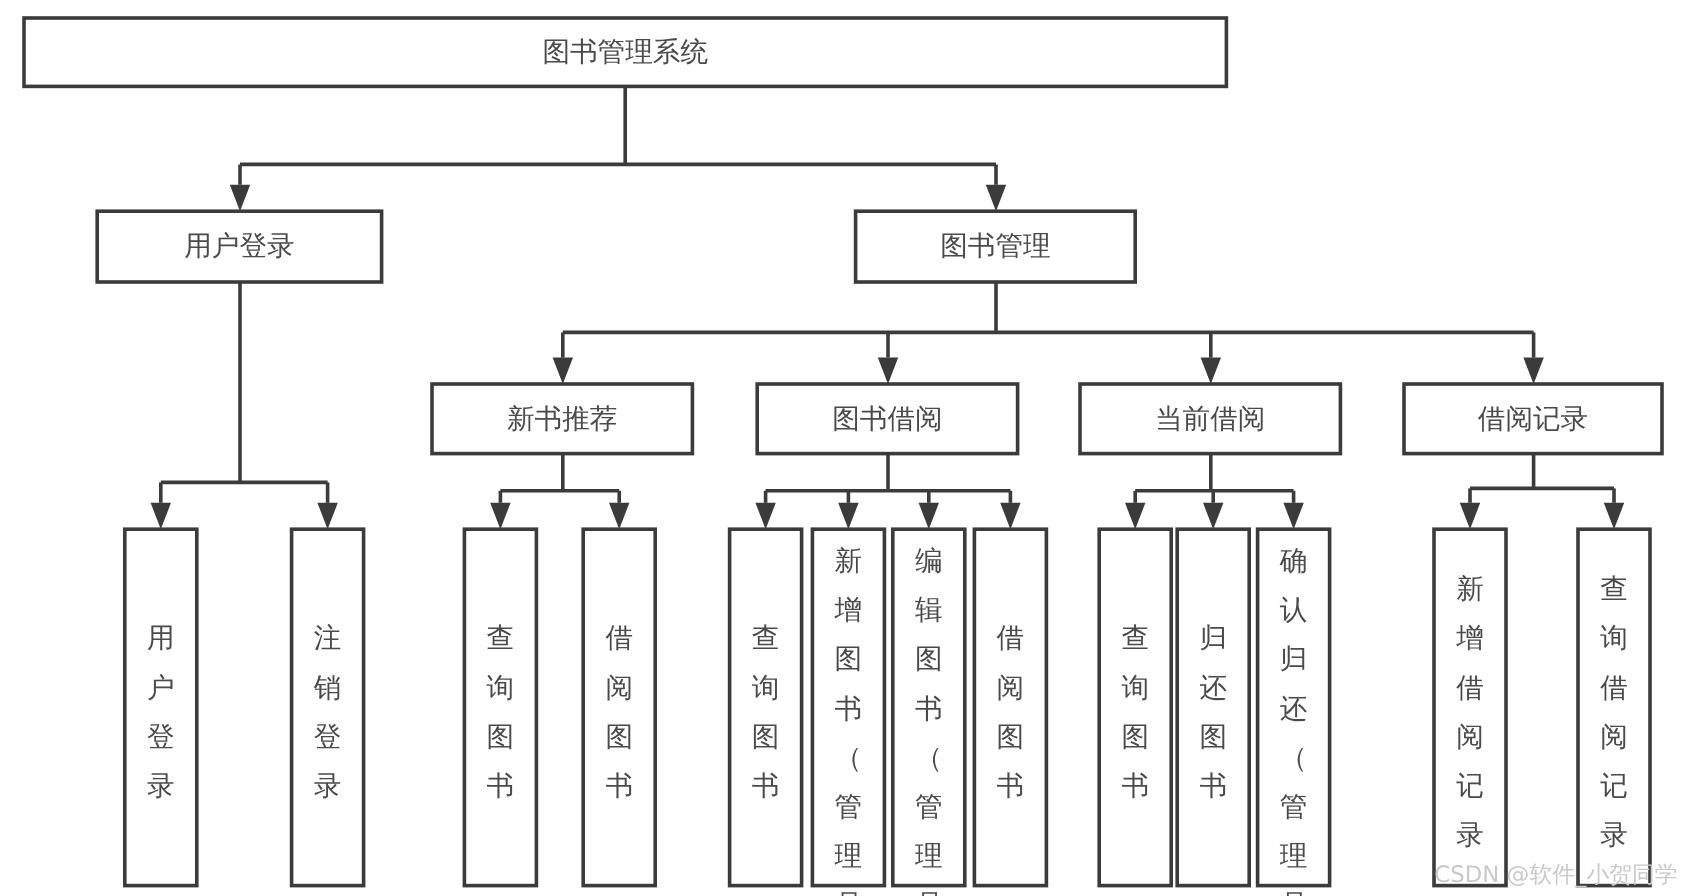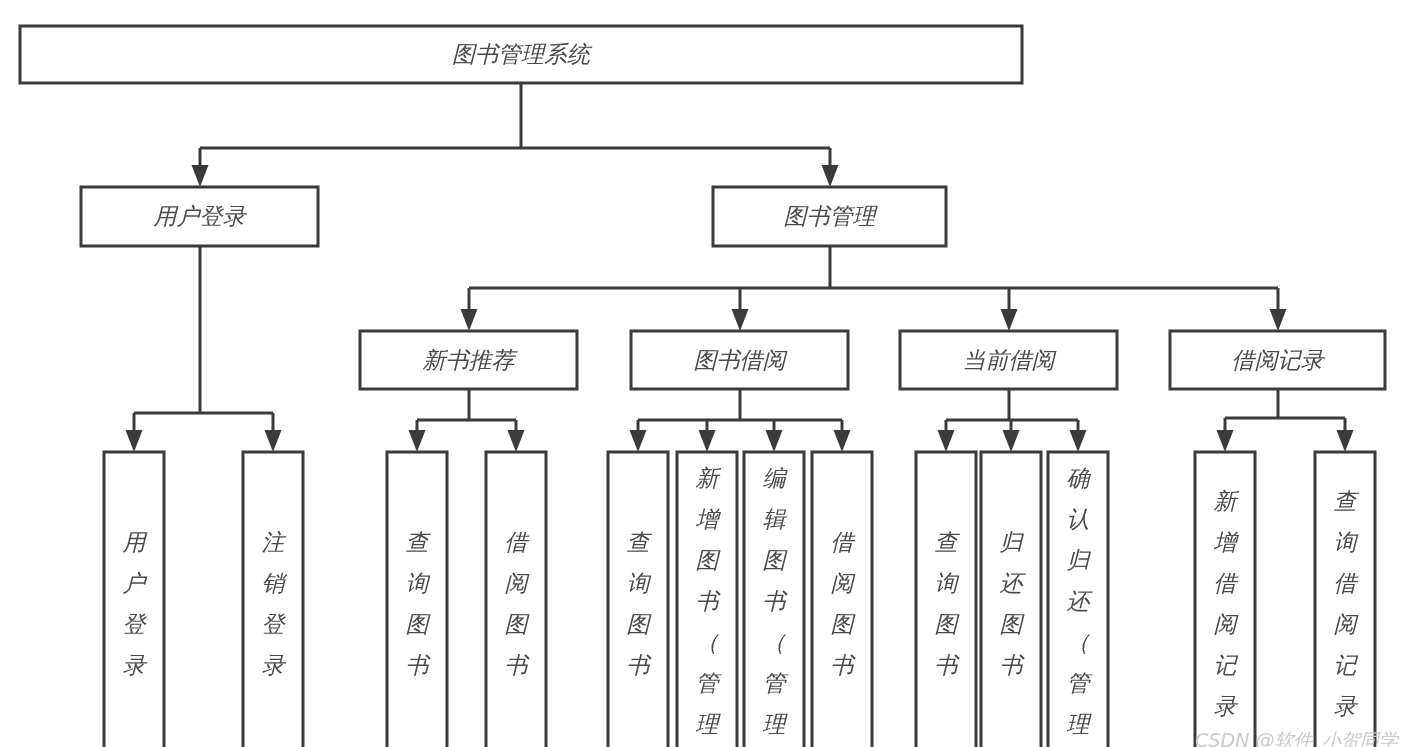--- a/index.html
+++ b/index.html
@@ -10,24 +10,23 @@
   }
   body {
     width: 1405px;
     height: 747px;
     position: relative;
     overflow: hidden;
     font-family: "DejaVu Sans", "Liberation Sans", sans-serif;
   }
   #diagram-root {
     position: absolute;
-    left: 0; top: 15px;
+    left: 0; top: 4px;
     width: 1405px;
     height: 627px;
-    font-style: italic;
   }
   svg.diagram-canvas {
     display: block;
     width: 1405px;
     height: 747px;
     background: #ffffff;
   }
   .node-box {
     fill: #ffffff;
     stroke: #3b3b3b;

